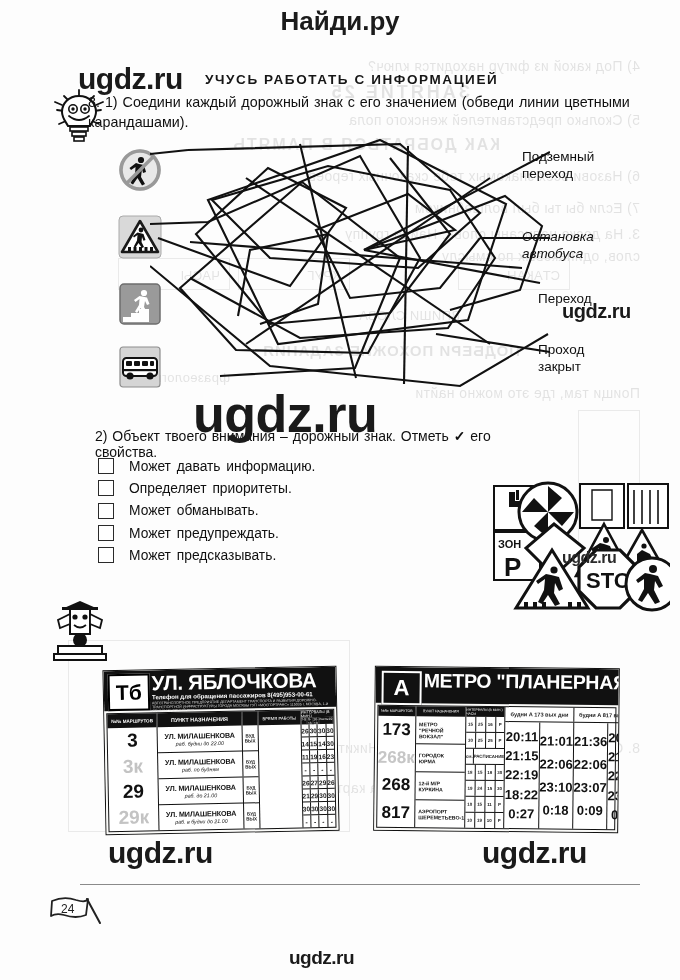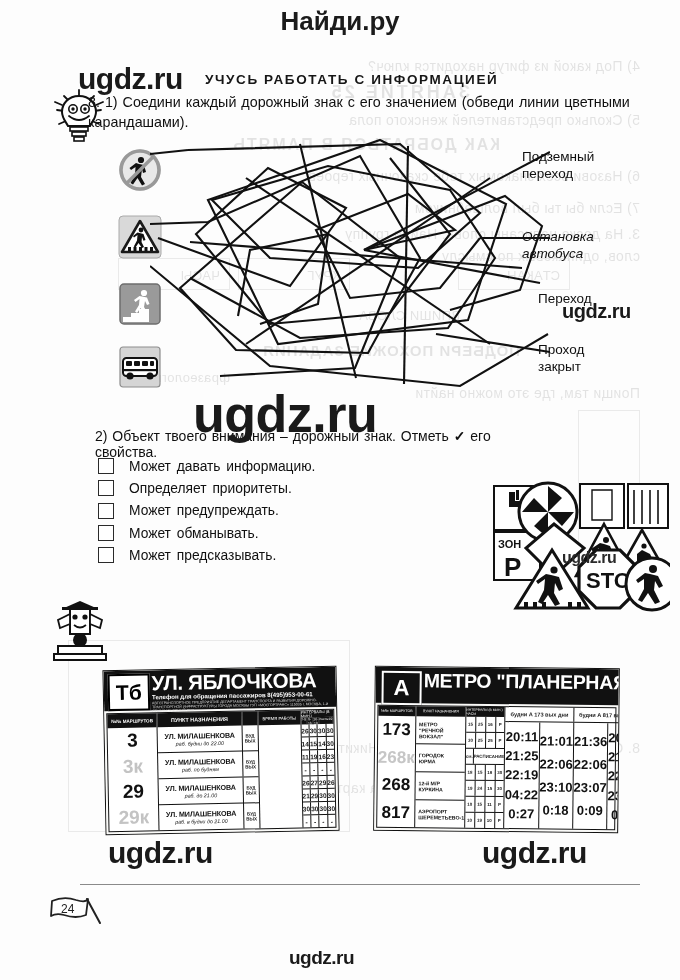--- a/index.html
+++ b/index.html
@@ -465,25 +465,25 @@
       <div class="opt-row">
         <div class="opt-box"></div>
         <div class="opt-text">Может  давать  информацию.</div>
       </div>
       <div class="opt-row">
         <div class="opt-box"></div>
         <div class="opt-text">Определяет  приоритеты.</div>
       </div>
       <div class="opt-row">
         <div class="opt-box"></div>
-        <div class="opt-text">Может  предупреждать.</div>
+        <div class="opt-text">Может  обманывать.</div>
       </div>
       <div class="opt-row">
         <div class="opt-box"></div>
-        <div class="opt-text">Может  обманывать.</div>
+        <div class="opt-text">Может  предупреждать.</div>
       </div>
       <div class="opt-row">
         <div class="opt-box"></div>
         <div class="opt-text">Может  предсказывать.</div>
       </div>
     </div>
 
     <div class="collage">
       <svg viewBox="0 0 178 132" width="178" height="132">
 
@@ -760,23 +760,23 @@
               </div>
           </div>
           <div class="r-sched">
             <div class="r-sched-hd">
               <div>будни A 173 вых дни</div>
               <div>будни A 817 вых дни</div>
             </div>
             <div class="r-sched-body">
               <div class="r-scol">
                 <div class="r-time">20:11</div>
-                <div class="r-time">21:25</div>
+                <div class="r-time">21:15</div>
                 <div class="r-time">22:19</div>
-                <div class="r-time">04:22</div>
+                <div class="r-time">18:22</div>
                 <div class="r-time">0:27</div>
               </div>
               <div class="r-scol">
                 <div class="r-time">21:01</div>
                 <div class="r-time">22:06</div>
                 <div class="r-time">23:10</div>
                 <div class="r-time">0:18</div>
               </div>
               <div class="r-scol">
                 <div class="r-time">21:36</div>

